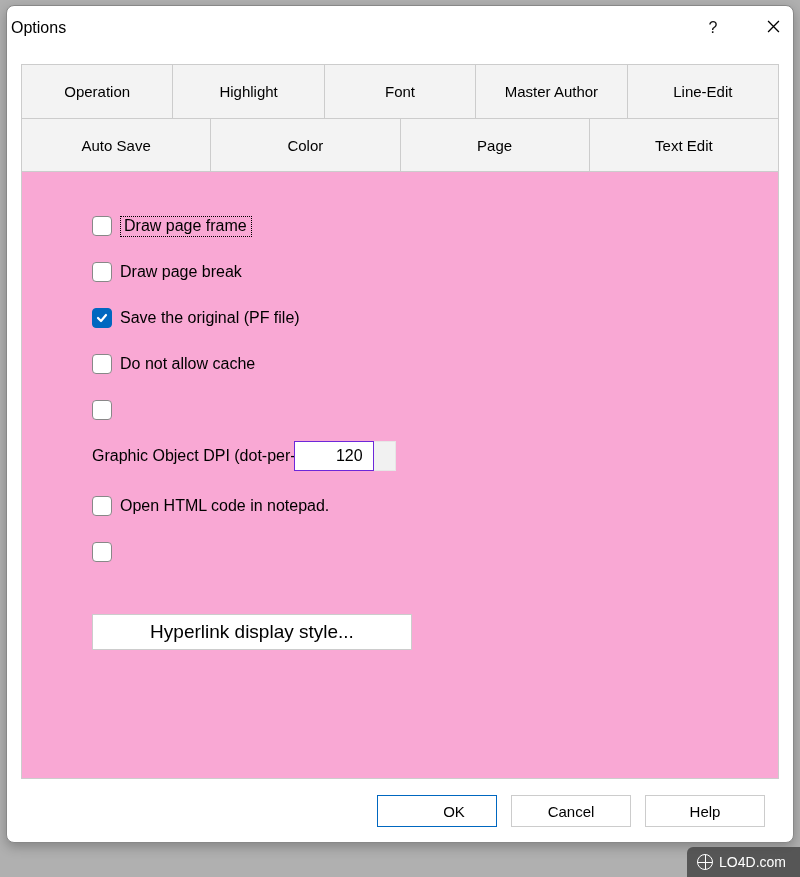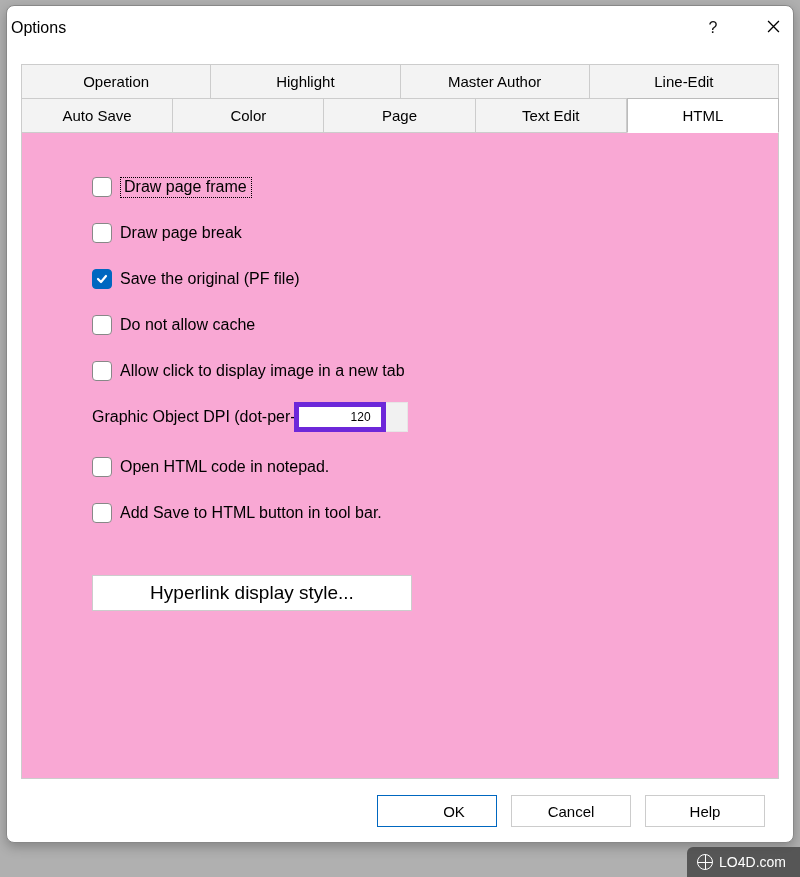--- a/index.html
+++ b/index.html
@@ -54,21 +54,21 @@
   .tabs {
     width: 100%;
   }
   .tabrow {
     display: flex;
     width: 100%;
   }
   .tab {
     flex: 1;
     text-align: center;
-    padding: 8px 0;
+    padding: 18px 0;
     background: #f3f3f3;
     border: 1px solid #ccc;
     border-bottom: none;
     font-size: 15px;
     cursor: default;
     user-select: none;
   }
   .tabrow1 .tab { border-top-left-radius: 0; border-top-right-radius: 0; }
   .tab + .tab { border-left: none; }
   .tabrow2 { }
@@ -113,26 +113,26 @@
   .ck.checked svg { stroke: #fff; }
   .focusbox {
     border: 1px dotted #000;
     padding: 0 4px 1px 3px;
   }
   .dpi-row {
     margin-top: 4px;
     margin-bottom: 22px;
   }
   .dpi-input {
-    width: 92px;
+    width: 80px;
     height: 30px;
-    border: 5px solid #6d28d9;
+    border: 1px solid #6d28d9;
     text-align: right;
     padding: 2px 10px;
-    font-size: 12px;
+    font-size: 16px;
     font-family: inherit;
     margin-left: -2px;
   }
   .spin {
     width: 22px; height: 30px;
     background: #f1f1f1;
     border: 1px solid #e6e6e6;
     border-left: none;
   }
   .hyperlink-btn {
@@ -217,29 +217,29 @@
           </svg>
       </span>
     </div>
   </div>
 
   <div class="client">
     <div class="tabs">
       <div class="tabrow tabrow1">
         <div class="tab">Operation</div>
         <div class="tab">Highlight</div>
+        <div class="tab">Font</div>
         <div class="tab">Master Author</div>
         <div class="tab">Line-Edit</div>
       </div>
       <div class="tabrow tabrow2">
         <div class="tab">Auto Save</div>
         <div class="tab">Color</div>
         <div class="tab">Page</div>
         <div class="tab">Text Edit</div>
-        <div class="tab active">HTML</div>
       </div>
     </div>
 
     <div class="tabpanel">
 
       <div class="row">
         <span class="ck"></span>
         <span class="focusbox">Draw page frame</span>
       </div>
 
@@ -257,37 +257,35 @@
         <span>Save the original (PF file)</span>
       </div>
 
       <div class="row">
         <span class="ck"></span>
         <span>Do not allow cache</span>
       </div>
 
       <div class="row">
         <span class="ck"></span>
-        <span>Allow click to display image in a new tab</span>
       </div>
 
       <div class="row dpi-row">
         <span>Graphic Object DPI (dot-per-</span>
         <input class="dpi-input" value="120" style="">
         <span class="spin"></span>
       </div>
 
       <div class="row">
         <span class="ck"></span>
         <span>Open HTML code in notepad.</span>
       </div>
 
       <div class="row">
         <span class="ck"></span>
-        <span>Add Save to HTML button in tool bar.</span>
       </div>
 
       <button class="hyperlink-btn">Hyperlink display style...</button>
 
     </div>
 
     <div class="footer">
       <button class="btn primary">OK</button>
       <button class="btn">Cancel</button>
       <button class="btn">Help</button>

